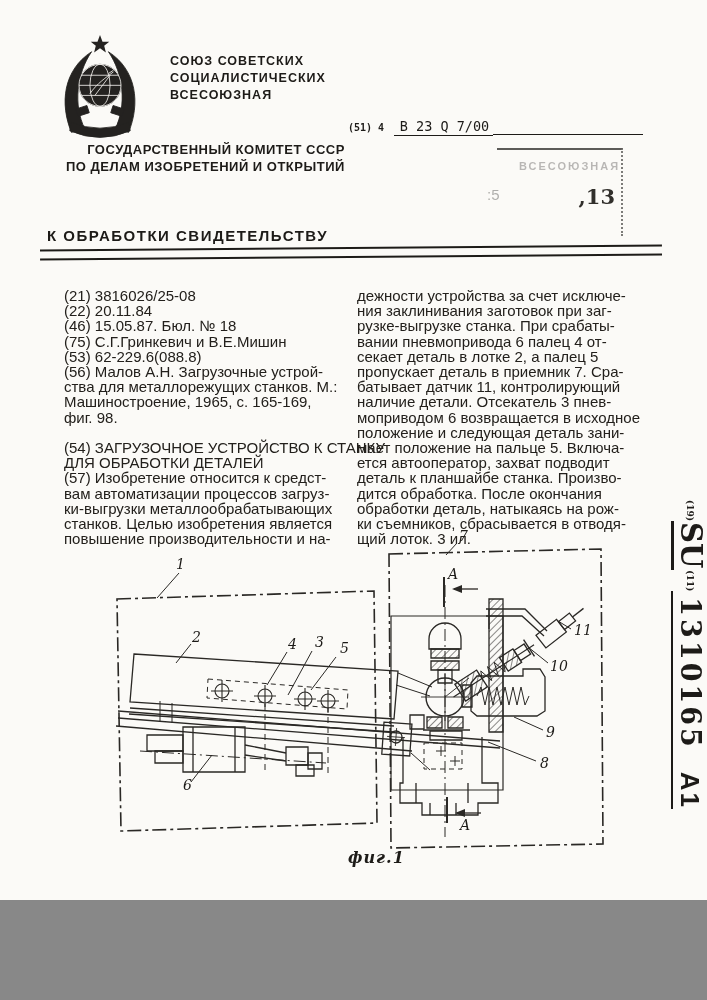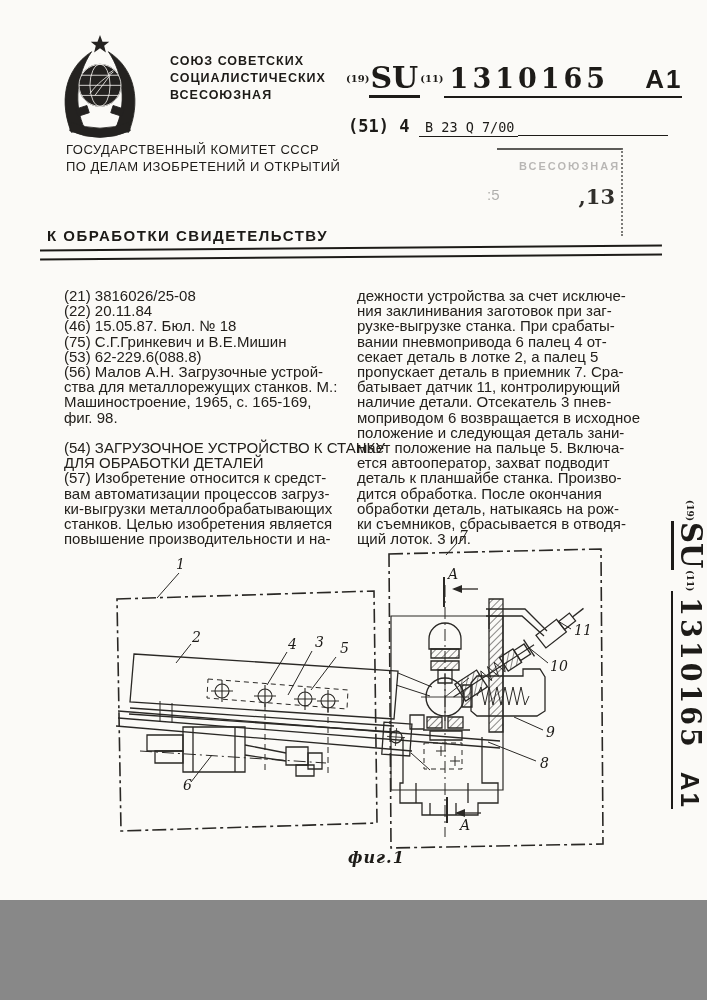--- a/index.html
+++ b/index.html
@@ -21,26 +21,26 @@
     font-family:"DejaVu Serif", serif; font-weight:bold; font-size:30px;
     border-bottom:3px solid #1d1b18; padding:0 2px 0 1px;
   }
   .num-big{
     font-family:"DejaVu Serif", serif; font-weight:bold; font-size:27px;
     letter-spacing:4px; border-bottom:2.5px solid #1d1b18; padding:0 0 2px 6px;
   }
   .kind-big{font-family:"Liberation Sans",sans-serif; font-weight:bold; font-size:26px; letter-spacing:2px;}
   .num-underline-spacer{display:inline-block; width:36px;}
   .ipcrow{position:absolute; left:348px; top:116px; white-space:nowrap; font-family:"DejaVu Sans Mono",monospace;}
-  .ipc-prefix{font-size:17px; font-weight:bold;margin-top:8px;}
+  .ipc-prefix{font-size:10px; font-weight:bold;margin-top:8px;}
   .ipc-class{font-size:13.5px; border-bottom:1.5px solid #1d1b18; padding:0 4px 1px 6px;}
   .ipc-spacer{display:inline-block; width:150px; border-bottom:1.5px solid #1d1b18; height:16px; vertical-align:bottom;}
   .committee{
     position:absolute; left:66px; top:141px;
-    font-size:13px; font-weight:normal; letter-spacing:0.5px; line-height:17px;
+    font-size:13px; font-weight:bold; letter-spacing:0.5px; line-height:17px;text-align:right;
   }
   #stamp{
     position:absolute; left:497px; top:148px; width:124px; height:86px;
     border-top:2px solid rgba(40,38,35,.75);
     border-right:2px dotted rgba(40,38,35,.6);
   }
   #stamp .s1{
     position:absolute; left:14px; top:10px; font-size:11px; letter-spacing:2px;
     color:rgba(30,28,25,.30); font-weight:bold; filter:blur(.4px);padding-left:8px;
   }
@@ -118,23 +118,20 @@
       <path d="M44,74 L62,50 M60,48 l6,-4"></path>
     </g>
   </svg>
 
   <div class="union">
       <div>СОЮЗ СОВЕТСКИХ</div>
       <div>СОЦИАЛИСТИЧЕСКИХ</div>
       <div>ВСЕСОЮЗНАЯ</div>
     </div>
 
-  <div class="pubrow">
-    <span class="smallcode">(19)</span><span class="su-big">SU</span><span class="smallcode">(11)</span><span class="num-big"><span>1310165</span><span class="num-underline-spacer"></span><span class="kind-big">A1</span></span>
-  </div>
 
   <div class="ipcrow">
     <span class="ipc-prefix">(51) 4</span>
     <span class="ipc-class">B 23 Q 7/00</span><span class="ipc-spacer"></span>
   </div>
 
   <div class="committee">
       <div>ГОСУДАРСТВЕННЫЙ КОМИТЕТ СССР</div>
       <div>ПО ДЕЛАМ ИЗОБРЕТЕНИЙ И ОТКРЫТИЙ</div>
     </div>

